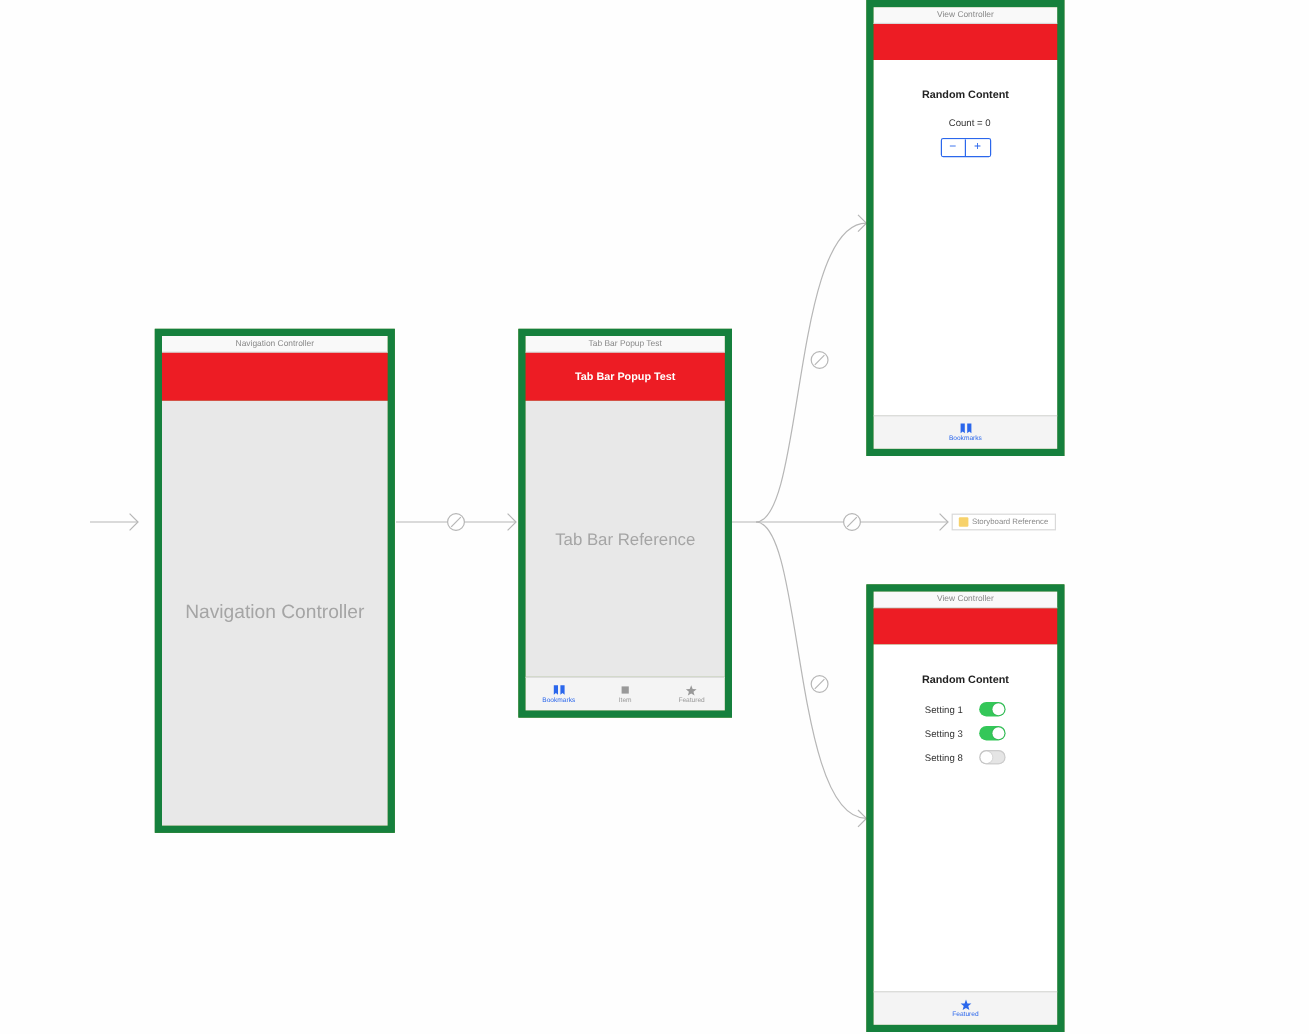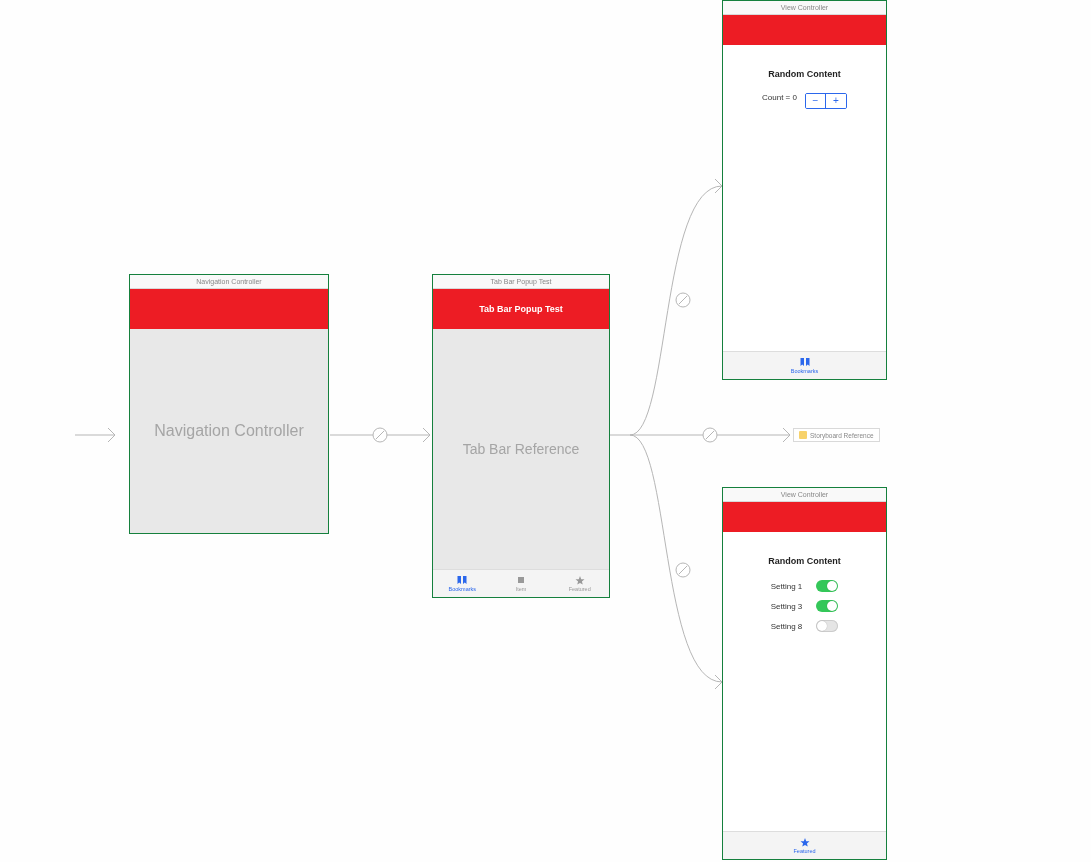--- a/index.html
+++ b/index.html
@@ -6,21 +6,21 @@
 body {
   font-family: -apple-system, "Helvetica Neue", Arial, sans-serif;
   background: #fefefe;
   position: relative;
   width: 1091px;
   height: 862px;
   overflow: hidden;
 }
 .scene {
   position: absolute;
-  border: 1px solid #15803d;
+  border: 6px solid #15803d;
   background: #4d7c0f;
 }
 .scene-title {
   height: 14px;
   line-height: 14px;
   text-align: center;
   font-size: 7px;
   color: #888;
   background: #f9f9f9;
   border-bottom: 1px solid #d9d9d9;
@@ -78,24 +78,25 @@
   align-items: center;
   gap: 14px;
 }
 .heading {
   font-size: 9px;
   font-weight: 700;
   color: #222;
 }
 .count-row {
   display: flex;
-  align-items: flex-start;
+  align-items: flex-end;
   gap: 8px;
   font-size: 8px;
   color: #333;
+  flex-direction: column;
 }
 .stepper {
   display: flex;
   border: 1px solid #2b67ec;
   border-radius: 2px;
   overflow: hidden;
 }
 .stepper button {
   width: 20px;
   height: 14px;
@@ -196,21 +197,21 @@
   <path class="arrowhead" d="M783 428 L790 435 L783 442"></path>
   <circle class="segue-circle" cx="710" cy="435" r="7"></circle>
   <line class="segline" x1="706" y1="439" x2="714" y2="431"></line>
 
   <path class="segline" d="M630 435 C670 435 660 682 722 682"></path>
   <path class="arrowhead" d="M715 675 L722 682 L715 689"></path>
   <circle class="segue-circle" cx="683" cy="570" r="7"></circle>
   <line class="segline" x1="679" y1="574" x2="687" y2="566"></line>
 </svg>
 
-<div class="scene" style="left:129px; top:274px; width:200px; height:260px;">
+<div class="scene" style="left:129px; top:274px; width:200px; height:420px;">
   <div class="scene-title">Navigation Controller</div>
   <div class="scene-inner">
     <div class="red-bar"></div>
     <div class="scene-body">Navigation Controller</div>
   </div>
 </div>
 
 <div class="scene" style="left:432px; top:274px; width:178px; height:324px;">
   <div class="scene-title">Tab Bar Popup Test</div>
   <div class="scene-inner">

